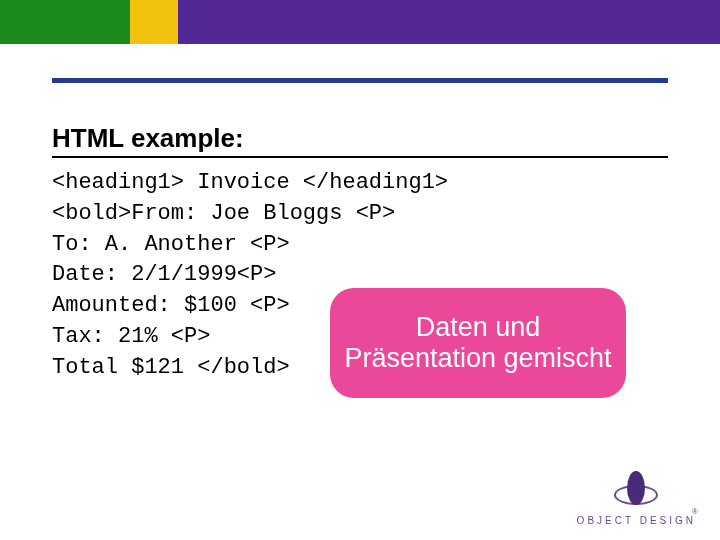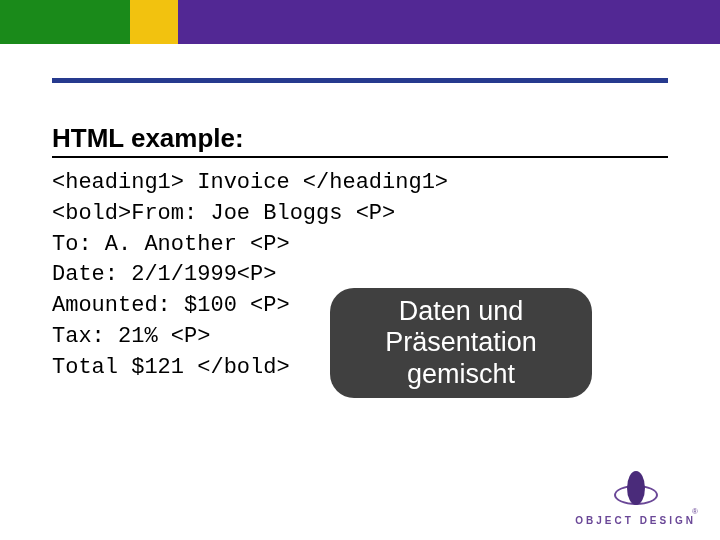--- a/index.html
+++ b/index.html
@@ -49,23 +49,23 @@
     font-size: 22px;
     line-height: 1.4;
     color: #000;
     margin-top: 10px;
     white-space: pre;
   }
   .callout {
     position: absolute;
     top: 288px;
     left: 330px;
-    width: 262px;
+    width: 296px;
     height: 110px;
-    background: #404040;
+    background: #ec4899;
     color: #fff;
     border-radius: 24px;
     display: flex;
     align-items: center;
     justify-content: flex-start;
     text-align: center;
     font-size: 27px;
     font-weight: 400;
     line-height: 1.15;
     padding: 8px 14px;
@@ -99,21 +99,21 @@
     background: #4a2b7a;
     border-radius: 50%;
     top: 2px;
     left: 13px;
   }
   .logo-text {
     font-size: 10px;
     letter-spacing: 3px;
     color: #6a4797;
     margin-top: 2px;
-    font-weight: 700;
+    font-weight: 400;
   }
   .logo-reg {
     font-size: 8px;
     color: #6a4797;
     position: absolute;
     right: -2px;
     bottom: 10px;
   }
 </style>
 </head>

